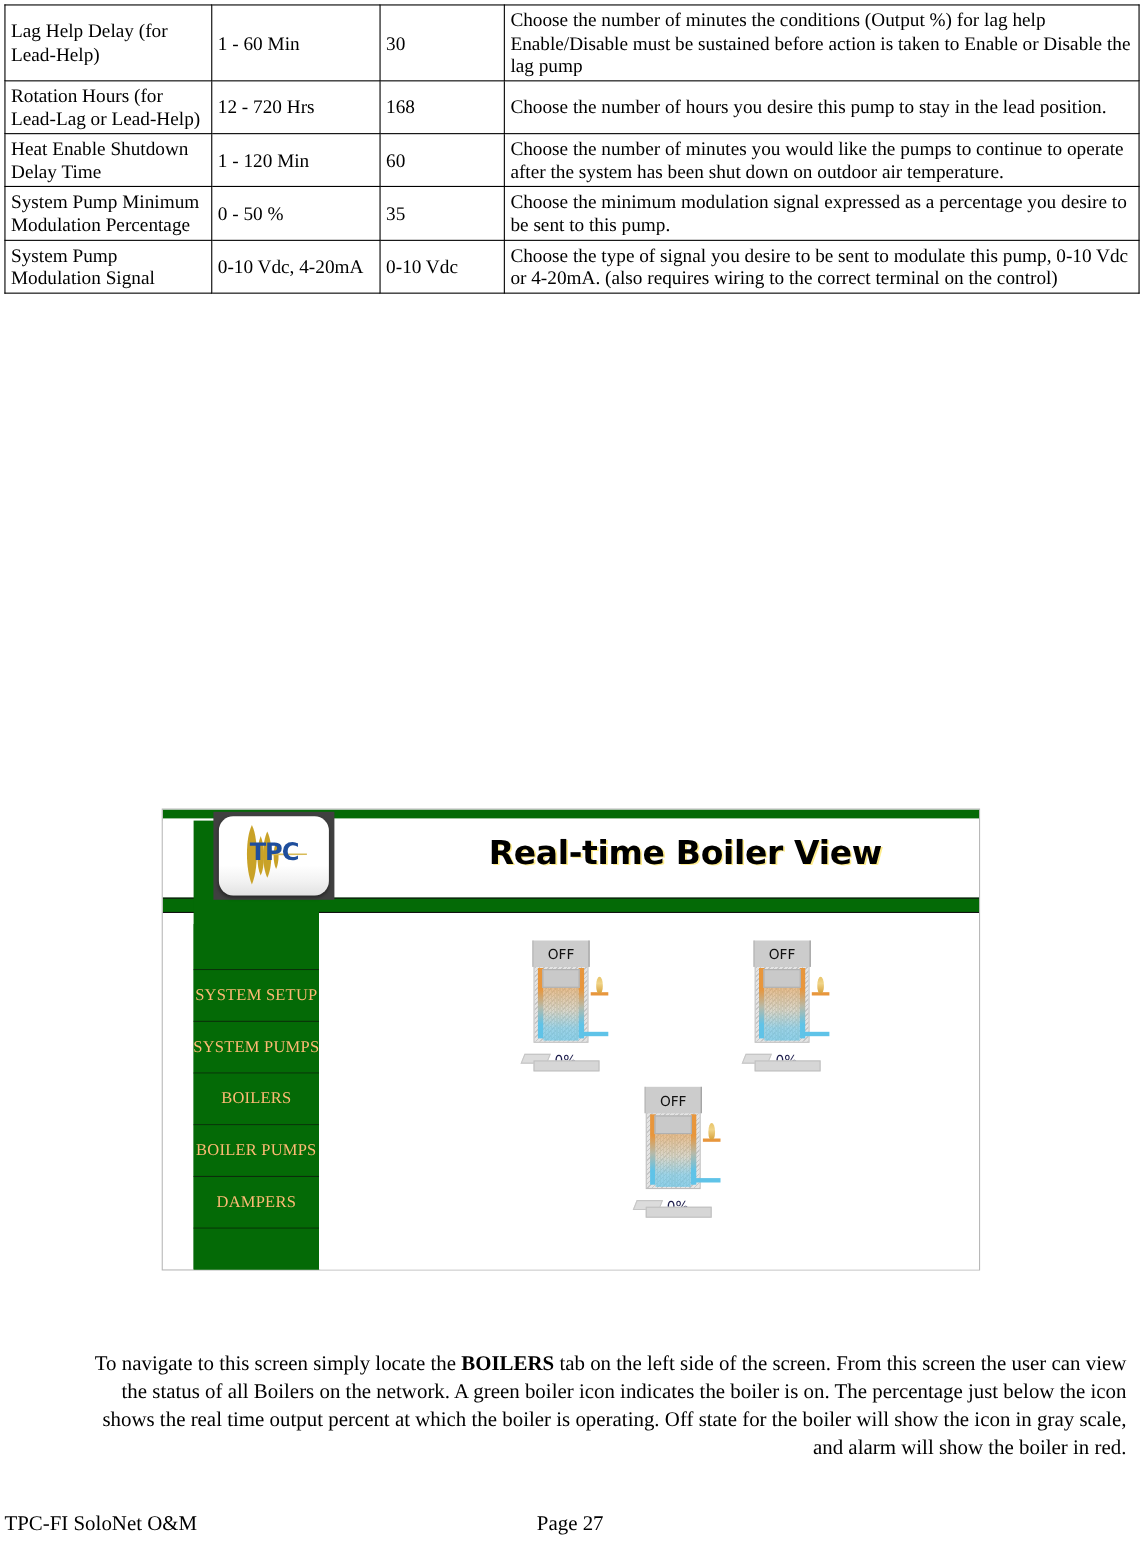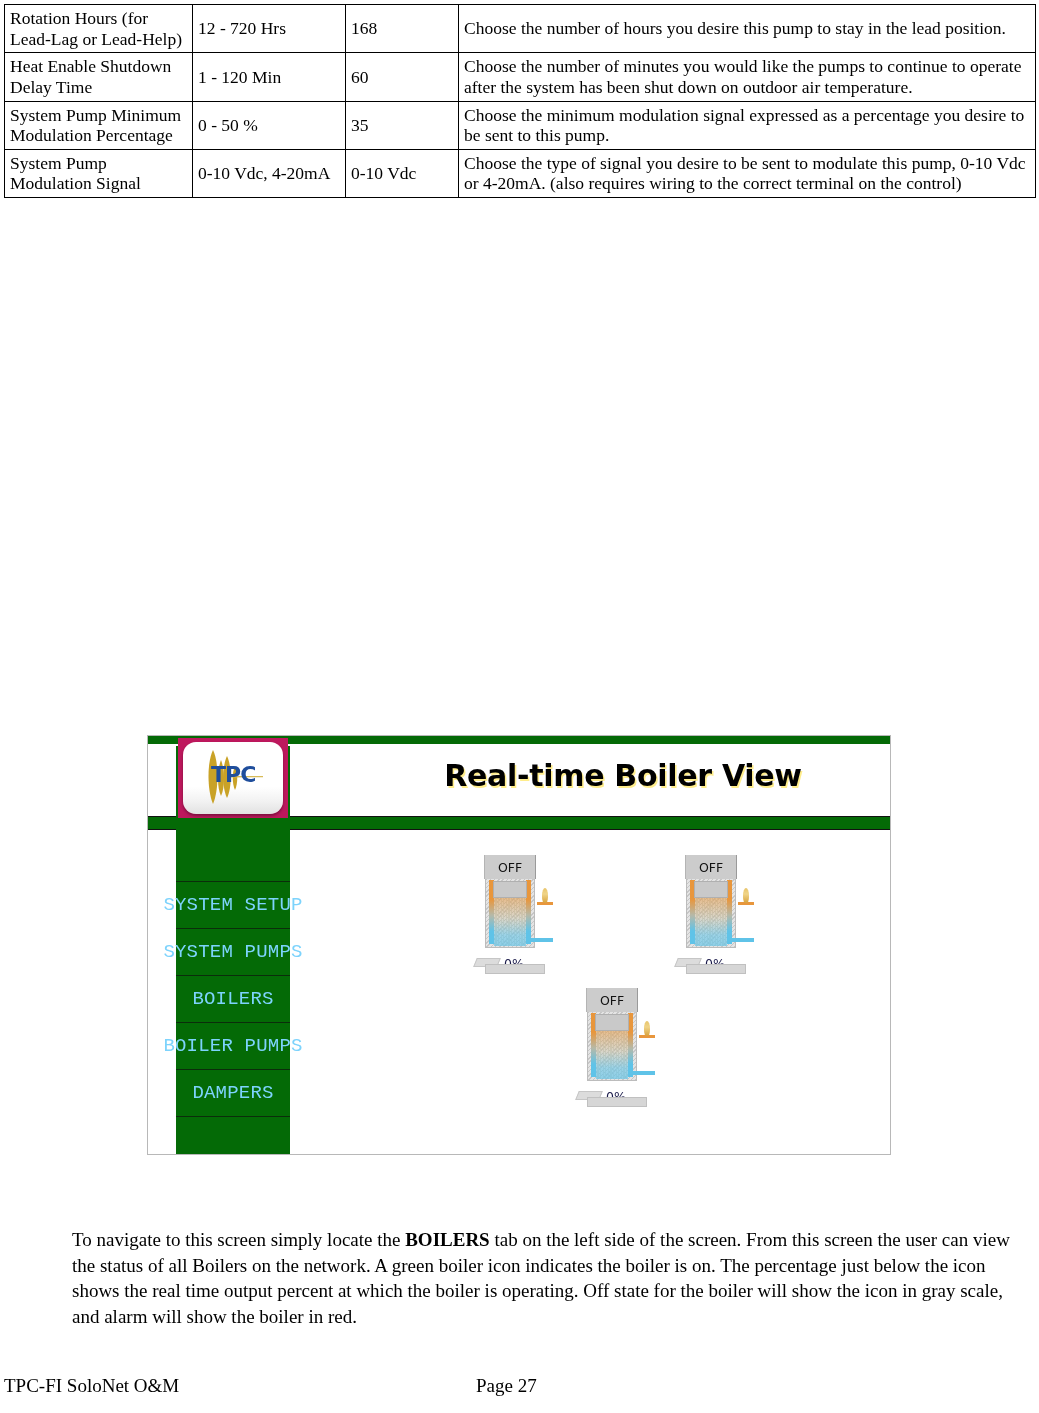--- a/index.html
+++ b/index.html
@@ -50,23 +50,23 @@
     overflow: hidden;
   }
   .app-topband {
     position: absolute;
     left: 0; top: 0;
     width: 744px; height: 10px;
     background: #046a06;
   }
   .app-logo-wrap {
     position: absolute;
-    left: 30px; top: 2px;
+    left: 46px; top: 2px;
     width: 110px; height: 80px;
-    background: #be185d;
+    background: #404040;
     z-index: 6;
   }
   .app-logo {
     position: absolute;
     left: 5px; top: 4px;
     width: 100px; height: 72px;
     background: linear-gradient(to bottom, #ffffff 0%, #ffffff 62%, #f2f2f2 82%, #e2e2e2 100%);
     border-radius: 13px;
     box-shadow: 0 2px 3px rgba(0,0,0,0.35);
     overflow: hidden;
@@ -118,23 +118,23 @@
   }
   .sidebar-menu {
     position: absolute;
     left: 0; top: 136px;
     width: 114px;
   }
   .menu-item {
     height: 47px;
     background: #046a06;
     border-bottom: 1.6px solid #0b2d0b;
-    color: #7dd3fc;
-    font-family: Liberation Mono, monospace;
-    font-size: 19px;
+    color: #fdba74;
+    font-family: Liberation Serif, serif;
+    font-size: 15px;
     display: flex;
     align-items: center;
     justify-content: center;
     letter-spacing: 0.2px;
     white-space: nowrap;
   }
   .menu-item.blank { border-bottom: none; }
 
   .app-canvas {
     position: absolute;
@@ -260,52 +260,58 @@
   }
 
   
   .body-text {
     position: absolute;
     left: 72px;
     top: 1208px;
     width: 952px;
     font-size: 19px;
     line-height: 1.345;
-    text-align: left;
+    text-align: right;
   }
   .body-text b { font-weight: bold; }
 
   
   .footer {
     position: absolute;
     left: 4px;
     top: 1375px;
     width: 1031px;
     font-size: 19px;
   }
   .footer-left {
     position: absolute;
     left: 0; top: 0;
   }
   .footer-right {
     position: absolute;
-    left: 472px; top: 0;
+    left: 484px; top: 0;
   }
 </style>
 </head>
 <body>
 
 <table class="settings-table">
   <colgroup>
     <col class="col-param">
       <col class="col-range">
       <col class="col-value">
       <col class="col-desc">
   </colgroup>
   <tbody>
+    <tr>
+      <td>Lag Help Delay (for Lead-Help)</td>
+      <td>1 - 60 Min</td>
+      <td>30</td>
+      <td>Choose the number of minutes the conditions (Output %) for lag help Enable/Disable must be sustained before action is taken to Enable or Disable the lag pump</td>
+    </tr>
     <tr>
       <td>Rotation Hours (for Lead-Lag or Lead-Help)</td>
       <td>12 - 720 Hrs</td>
       <td>168</td>
       <td>Choose the number of hours you desire this pump to stay in the lead position.</td>
     </tr>
     <tr>
       <td>Heat Enable Shutdown Delay Time</td>
       <td>1 - 120 Min</td>
       <td>60</td>

